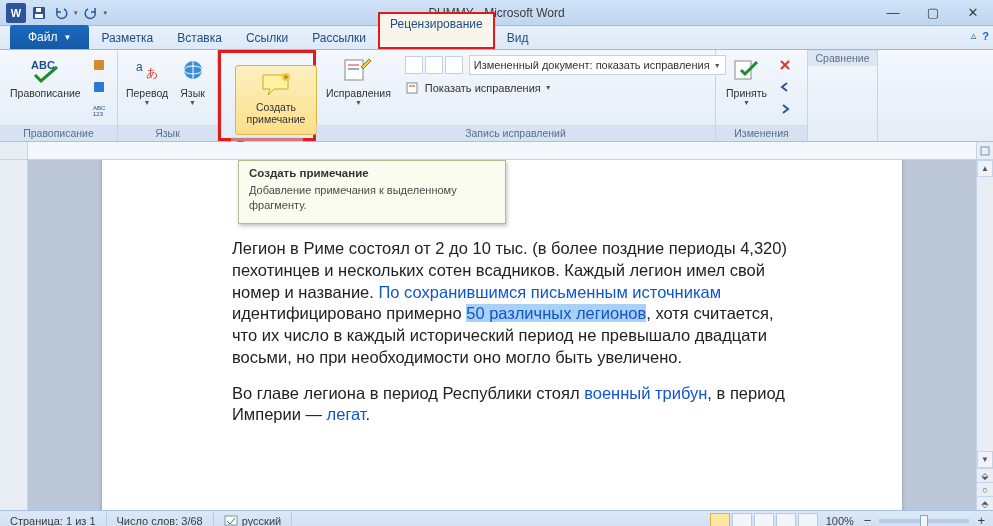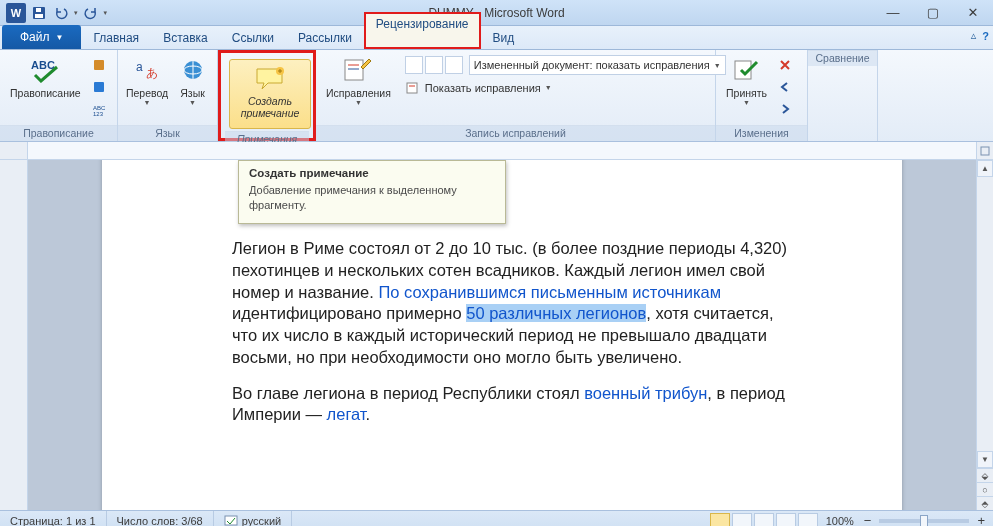--- a/index.html
+++ b/index.html
@@ -7,39 +7,39 @@
   
   .titlebar { height: 26px; background: linear-gradient(#cfe3f8, #bfd6f0); display: flex; align-items: center; position: relative; border-bottom: 1px solid #9db8d9; }
   .qat { display: flex; align-items: center; gap: 4px; padding-left: 6px; }
   .qat-icon { width: 18px; height: 18px; display: flex; align-items: center; justify-content: center; font-size: 11px; color: #254a7b; }
   .word-icon { width: 20px; height: 20px; background: #2a5699; color: #fff; font-weight: bold; font-size: 11px; display: flex; align-items: center; justify-content: center; border-radius: 2px; }
   .title-text { position: absolute; left: 50%; transform: translateX(-50%); font-size: 12px; color: #3b3b3b; }
   .win-controls { margin-left: auto; display: flex; }
   .win-btn { width: 40px; height: 26px; display: flex; align-items: center; justify-content: center; color: #3b3b3b; font-size: 13px; }
   
   .tabs { height: 24px; background: linear-gradient(#e8f1fb, #dce9f8); display: flex; align-items: flex-end; font-size: 12px; color: #214d82; border-bottom: 1px solid #9db8d9; position: relative; }
-  .tab-file { background: linear-gradient(#1a6ac0, #1559a6); color: #fff; padding: 4px 18px; height: 24px; display: flex; align-items: center; border-radius: 3px 3px 0 0; margin-left: 2px; }
+  .tab-file { background: linear-gradient(#1a6ac0, #1559a6); color: #fff; padding: 4px 18px; height: 24px; display: flex; align-items: center; border-radius: 3px 3px 0 0; margin-left: 10px; }
   .tab-file .drop { margin-left: 6px; font-size: 8px; }
   .tab { padding: 5px 12px 4px; cursor: pointer; }
   .tab.highlighted { border: 2px solid #e01b1b; padding: 3px 10px 16px; background: #f8f6ec; }
   .help-corner { position: absolute; right: 4px; top: 3px; display: flex; gap: 6px; align-items: center; }
   .help-corner span { font-size: 11px; color: #3a6ea5; }
   
   .ribbon { height: 92px; background: linear-gradient(#f4f8fd, #e3ecf7); display: flex; border-bottom: 1px solid #a9c0de; font-size: 11px; color: #333; }
   .group { border-right: 1px solid #c4d5ea; display: flex; flex-direction: column; }
   .group-body { flex: 1; display: flex; align-items: flex-start; padding: 2px 4px; }
   .group-label { height: 16px; text-align: center; font-size: 10.5px; color: #5a6f8b; background: rgba(200, 215, 235, 0.5); border-top: 1px solid #d3dfee; padding-top: 1px; }
   .big-btn { display: flex; flex-direction: column; align-items: center; justify-content: flex-start; padding: 2px 6px 0; text-align: center; min-width: 48px; height: 70px; cursor: pointer; }
   .big-btn .icon-box { width: 32px; height: 32px; display: flex; align-items: center; justify-content: center; margin-bottom: 1px; }
   .big-btn .lbl { font-size: 10.5px; line-height: 1.15; }
   .drop-arrow { font-size: 7px; color: #555; }
   .stack { display: flex; flex-direction: column; gap: 1px; padding-top: 2px; }
   .stack-item { height: 21px; display: flex; align-items: center; gap: 4px; padding: 0 4px; font-size: 11px; cursor: pointer; white-space: nowrap; }
   .stack-item .icon-sm { width: 16px; height: 16px; display: flex; align-items: center; justify-content: center; }
-  .highlight-box { border: 3px solid #e01b1b; padding: 4px !important; font-style: italic; }
+  .highlight-box { border: 3px solid #e01b1b; padding: 10px !important; }
   .highlight-box .group-body { padding: 2px 4px; }
   .highlight-box .big-btn { background: linear-gradient(#fdf0c0, #fbdf8a); border: 1px solid #d9b64a; border-radius: 3px; }
   .topline-extra { display: flex; gap: 2px; padding: 2px 4px; }
   .small-sq { width: 18px; height: 18px; border: 1px solid #c0d0e5; background: #fff; display: flex; align-items: center; justify-content: center; font-size: 9px; color: #3a6ea5; }
   
   .ruler-area { height: 18px; background: #e9eef5; border-bottom: 1px solid #c4d5ea; display: flex; }
   .ruler-left { width: 28px; background: #e9eef5; border-right: 1px solid #c4d5ea; display:flex; align-items:center; justify-content:center; }
   .ruler-main { flex: 1; background: #f4f8fd; position: relative; }
   
   .doc-area { position: relative; height: 350px; background: #bcc8d8; display: flex; }
@@ -104,21 +104,21 @@
     <div class="win-btn">▢</div>
     <div class="win-btn close">✕</div>
   </div>
 </div>
 
 <div class="tabs">
   <div class="tab-file">
     <span>Файл</span>
     <span class="drop">▼</span>
   </div>
-  <div class="tab">Главная</div>
+  <div class="tab">Разметка</div>
   <div class="tab">Вставка</div>
   <div class="tab">Ссылки</div>
   <div class="tab">Рассылки</div>
   <div class="tab highlighted">Рецензирование</div>
   <div class="tab">Вид</div>
   <div class="help-corner">
     <span>▵</span>
     <span style="color:#1a6ac0;font-weight:bold;">?</span>
   </div>
 </div>

